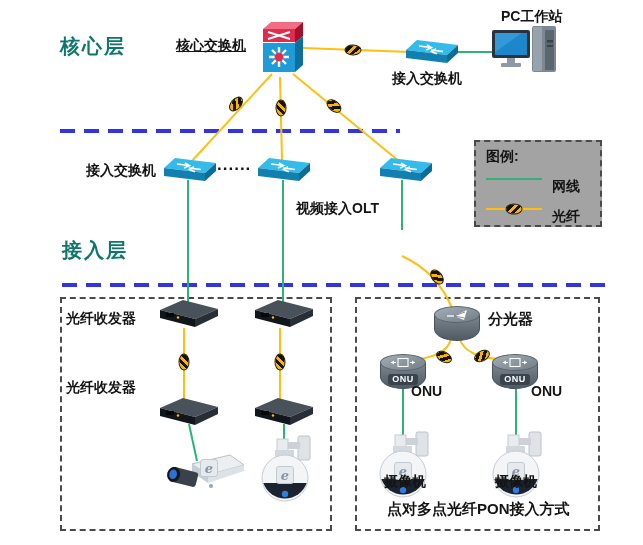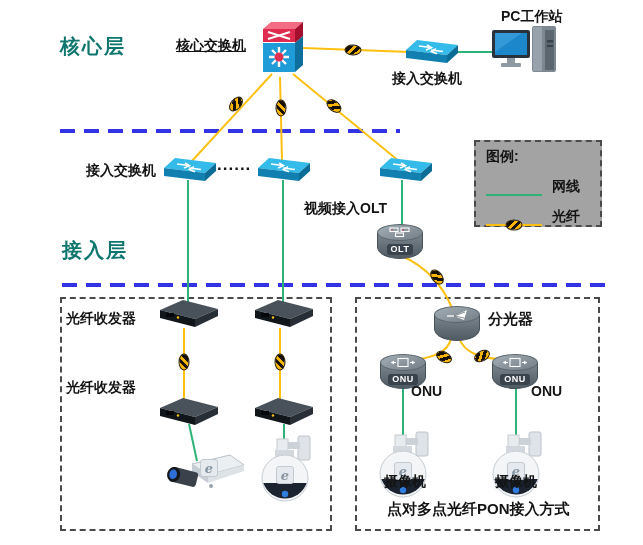--- a/index.html
+++ b/index.html
@@ -25,21 +25,21 @@
   .cyl .cbody{position:relative;margin-top:-8px;width:46px;height:26px;
       background:linear-gradient(#7b868f,#4f5a63);
       border-radius:0 0 23px 23px / 0 0 12px 12px;border:1px solid #47525b;border-top:none;
       box-sizing:border-box;display:flex;align-items:flex-end;justify-content:center;z-index:1;}
   .cyl .badge{font-weight:bold;font-size:9px;color:#fff;background:#39434d;border-radius:3px;
       padding:0 4px 1px;margin-bottom:3px;letter-spacing:.5px;font-family:"Liberation Sans",sans-serif;}
   
   #legend{position:absolute;left:474px;top:140px;width:128px;height:87px;
       border:2px dashed #4a4a4a;box-sizing:border-box;z-index:5;background:#a3a3a3;}
   #legend .ltitle{font-weight:bold;font-size:14px;color:#141414;margin:6px 0 0 10px;}
-  #legend .lrow{display:flex;align-items:flex-end;gap:10px;padding:0 10px;margin-top:12px;}
+  #legend .lrow{display:flex;align-items:flex-start;gap:10px;padding:0 10px;margin-top:12px;}
   #legend .lrow .txt{font-weight:bold;font-size:14px;color:#141414;}
   .sw-green{width:56px;height:0;border-top:2px solid #2eb277;}
   .sw-fiber{position:relative;width:56px;height:2px;background:#fdc010;}
   .sw-fiber .fm{left:50%;top:50%;transform:translate(-50%,-50%);}
   
   .ebadge{position:absolute;width:18px;height:18px;background:#e6eaee;border:1px solid #c2cad1;
       border-radius:3px;display:flex;align-items:center;justify-content:center;
       font:italic bold 13px "DejaVu Serif",serif;color:#8795a3;z-index:4;box-sizing:border-box;}
 </style>
 </head>
@@ -145,36 +145,20 @@
   <svg class="dev" style="left:380px;top:156px;" width="52" height="30" viewBox="0 0 52 30">
     <polygon points="11,2 52,7 41,17 0,12" fill="#35bbea"></polygon>
     <polygon points="0,12 41,17 41,25 0,20" fill="#1180b0"></polygon>
     <polygon points="41,17 52,7 52,15 41,25" fill="#0b6c96"></polygon>
     <g stroke="#fff" stroke-width="1.6" fill="none">
       <path d="M13,8 l12,1.5 M21,6.8 l4.5,2.9 -5.5,2.2"></path>
       <path d="M25,12 l12,1.5 M30,10.6 l-4.5,2.9 5.5,2.2"></path>
     </g>
   </svg>
 
-  <div class="cyl" style="left:377px;top:224px;">
-    <div class="ctop">
-      <svg width="22" height="11" viewBox="0 0 22 11">
-        <g fill="none" stroke="#fff" stroke-width="1.1">
-          <rect x="1" y="1" width="8" height="3.5"></rect>
-            <rect x="12" y="1" width="8" height="3.5"></rect>
-          <rect x="6.5" y="6" width="8" height="3.5"></rect>
-        </g>
-        <circle cx="3" cy="2.8" r="0.8" fill="#e03050" stroke="none"></circle>
-        <circle cx="14" cy="2.8" r="0.8" fill="#e03050" stroke="none"></circle>
-      </svg>
-    </div>
-    <div class="cbody">
-        <span class="badge">OLT</span>
-      </div>
-  </div>
 
   <div class="cyl" style="left:434px;top:306px;">
     <div class="ctop">
       <svg width="24" height="12" viewBox="0 0 24 12">
         <path d="M2,7 H9" stroke="#fff" stroke-width="1.3"></path>
         <polygon points="9,7 22,1 19,11" fill="#fff"></polygon>
         <path d="M9,7 L20,3 M9,7 L19.5,9" stroke="#6a757e" stroke-width="0.8"></path>
       </svg>
     </div>
     <div class="cbody"></div>
@@ -280,21 +264,21 @@
   <span class="ebadge" style="left:276px;top:466px;">e</span>
   <span class="ebadge" style="left:394px;top:462px;">e</span>
   <span class="ebadge" style="left:507px;top:462px;">e</span>
 
   <span class="lbl layer-lbl" style="left:60px;top:33px;">核心层</span>
   <span class="lbl" style="left:176px;top:37px;text-decoration:underline;">核心交换机</span>
   <span class="lbl" style="left:501px;top:8px;">PC工作站</span>
   <span class="lbl" style="left:392px;top:70px;">接入交换机</span>
   <span class="lbl" style="left:86px;top:162px;">接入交换机</span>
   <span class="lbl" style="left:217px;top:155px;font-size:17px;letter-spacing:1px;">......</span>
-  <span class="lbl" style="left:304px;top:200px;">视频接入OLT</span>
+  <span class="lbl" style="left:296px;top:200px;">视频接入OLT</span>
   <span class="lbl layer-lbl" style="left:62px;top:237px;">接入层</span>
   <span class="lbl" style="left:66px;top:310px;">光纤收发器</span>
   <span class="lbl" style="left:66px;top:379px;">光纤收发器</span>
   <span class="lbl caption" style="left:488px;top:310px;">分光器</span>
   <span class="lbl" style="left:411px;top:383px;">ONU</span>
   <span class="lbl" style="left:531px;top:383px;">ONU</span>
   <span class="lbl" style="left:384px;top:473px;">摄像机</span>
   <span class="lbl" style="left:495px;top:473px;">摄像机</span>
   <span class="lbl caption" style="left:387px;top:500px;">点对多点光纤PON接入方式</span>
 

